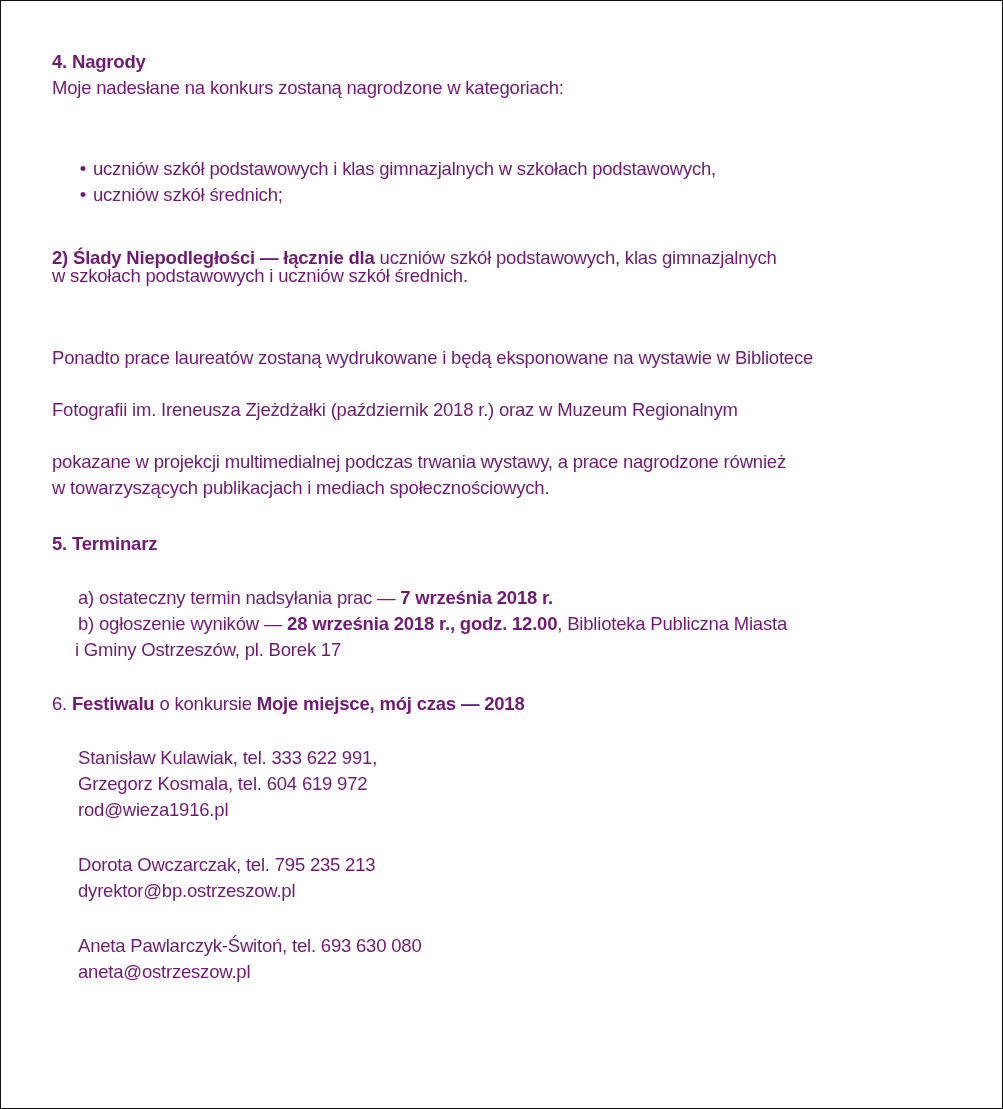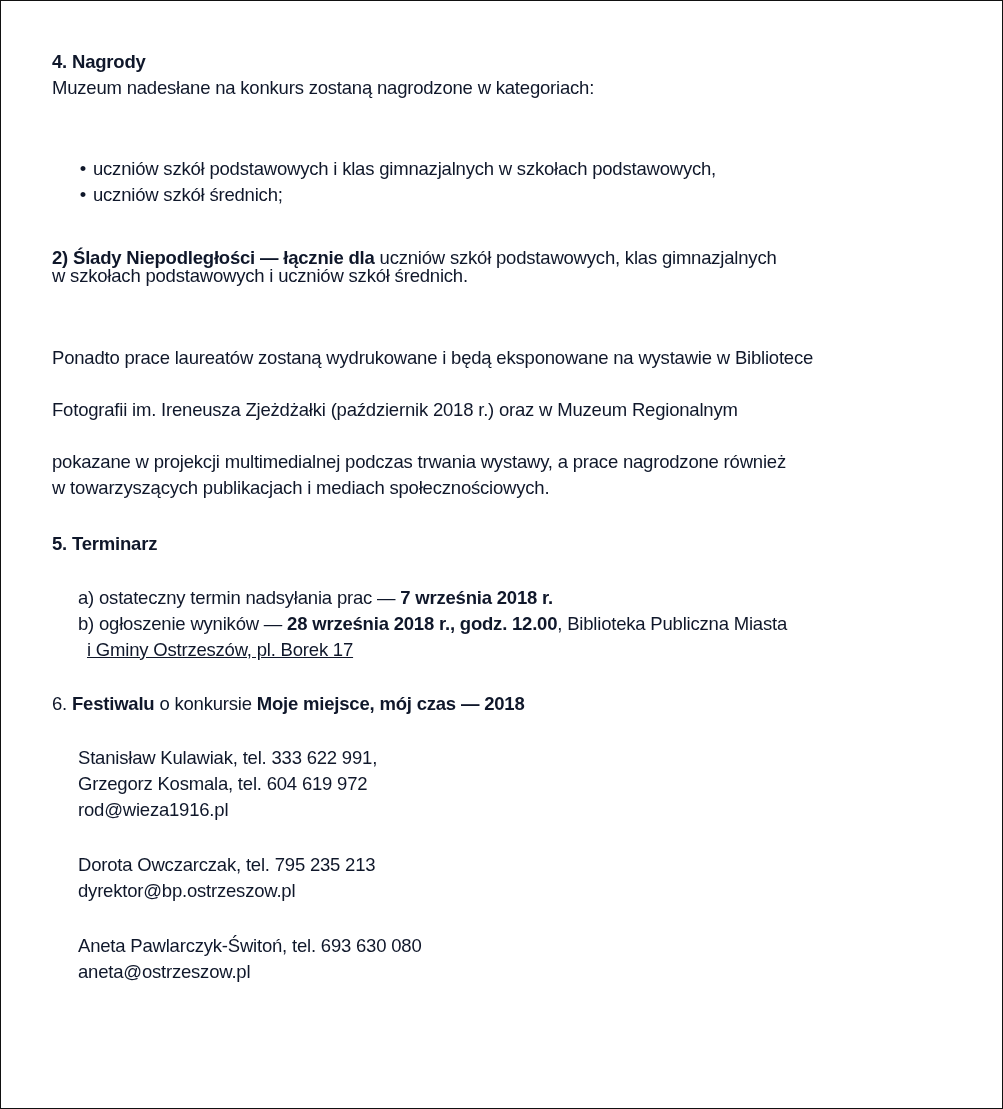--- a/index.html
+++ b/index.html
@@ -3,38 +3,38 @@
 <meta charset="utf-8">
 <style>
   html, body { margin: 0; padding: 0; background: #ffffff; }
   body { width: 1003px; height: 1109px; position: relative; overflow: hidden; }
   .page {
     position: absolute; left: 0; top: 0;
     width: 1001px; height: 1107px;
     border: 1px solid #111;
     background: #fff;
     font-family: "Liberation Sans", sans-serif;
-    color: #0f172a;
+    color: #701a75;
     font-size: 18.5px;
     letter-spacing: -0.2px;
   }
   .ln { position: absolute; left: 51px; white-space: nowrap; line-height: 26px; }
   .ind1 { left: 77px; }
   .ind2 { left: 77px; }
-  .ind3 { left: 86px; text-decoration: underline; }
+  .ind3 { left: 74px; }
   b { font-weight: bold; }
   .bullet { display: inline-block; width: 10px; text-align: center; }
 </style>
 </head>
 <body>
 
 <div class="page">
 
   <div class="ln" style="top:48px"><b>4. Nagrody</b></div>
-  <div class="ln" style="top:74px">Muzeum nadesłane na konkurs zostaną nagrodzone w kategoriach:</div>
+  <div class="ln" style="top:74px">Moje nadesłane na konkurs zostaną nagrodzone w kategoriach:</div>
 
   <div class="ln ind1" style="top:155px"><span class="bullet">•</span> <span>uczniów szkół podstawowych i klas gimnazjalnych w szkołach podstawowych,</span></div>
   <div class="ln ind1" style="top:181px"><span class="bullet">•</span> <span>uczniów szkół średnich;</span></div>
 
   <div class="ln" style="top:244px"><b>2) Ślady Niepodległości — łącznie dla</b><span> uczniów szkół podstawowych, klas gimnazjalnych</span></div>
   <div class="ln" style="top:262px">w szkołach podstawowych i uczniów szkół średnich.</div>
 
   <div class="ln" style="top:344px">Ponadto prace laureatów zostaną wydrukowane i będą eksponowane na wystawie w Bibliotece</div>
   <div class="ln" style="top:396px">Fotografii im. Ireneusza Zjeżdżałki (październik 2018 r.) oraz w Muzeum Regionalnym</div>
   <div class="ln" style="top:448px">pokazane w projekcji multimedialnej podczas trwania wystawy, a prace nagrodzone również</div>

